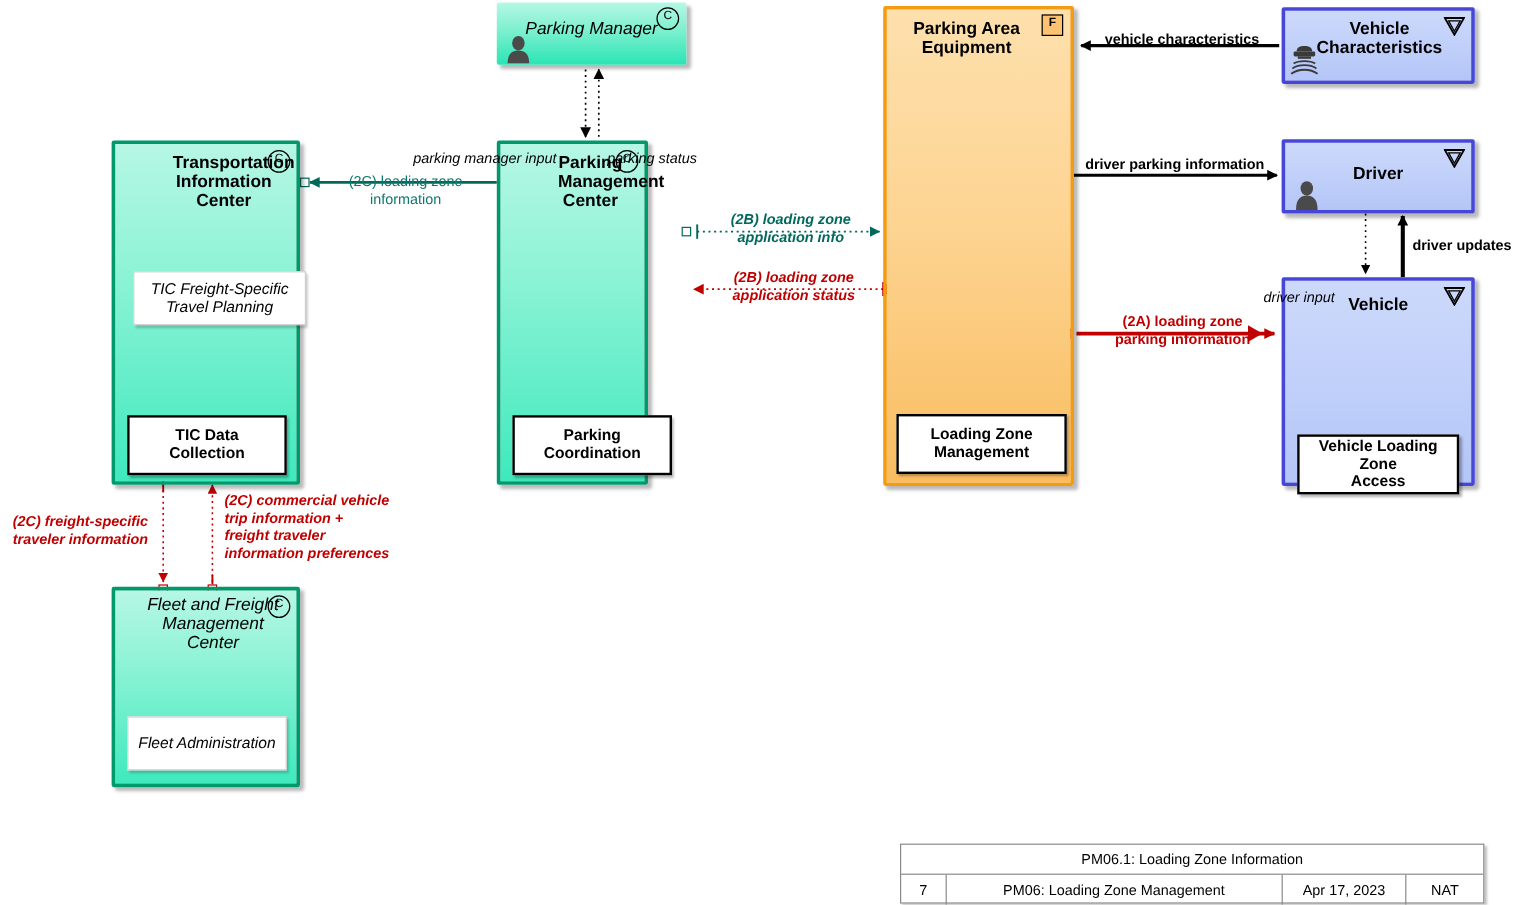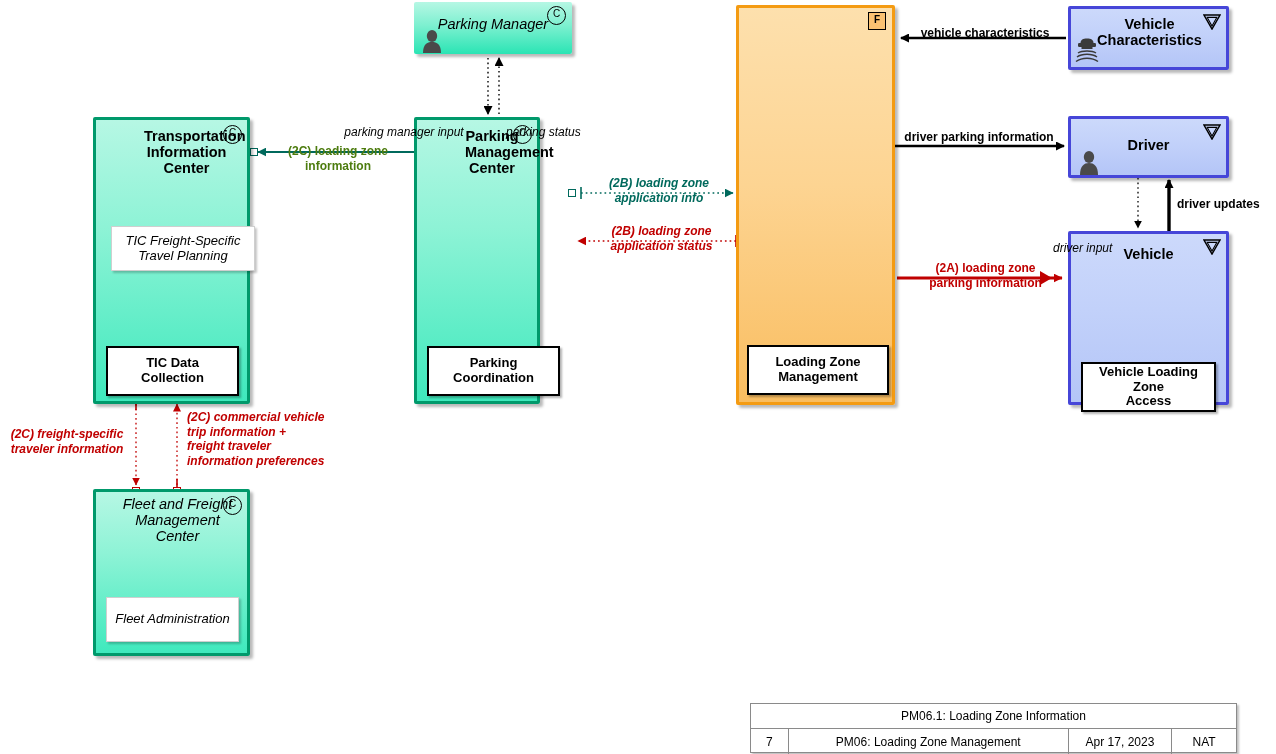--- a/index.html
+++ b/index.html
@@ -177,22 +177,22 @@
     font-weight: bold;
     font-style: normal;
   }
   .elabel.ital {
     color: #000;
     font-weight: normal;
     font-style: italic;
     margin-top: 44px;
   }
   .elabel.teal {
-    color: #4d7c0f;
-    font-weight: bold;
+    color: #0f766e;
+    font-weight: normal;
   }
   .elabel.teal-i {
     color: #00695c;
     font-weight: bold;
     font-style: italic;
   }
   .elabel.red {
     color: #c00000;
     font-weight: bold;
     font-style: italic;
@@ -367,20 +367,22 @@
   </div>
 
   <div class="node n-center italic-title" style="left:93px; top:489px; width:157px; height:167px;">
     <div class="title" style="white-space:pre-line; top:4px; padding:0 10px;margin-left:12px;">Fleet and Freight
 Management Center</div>
     <div class="badge-c" style="right:5px; top:4px;">C</div>
     <div class="subbox light" style="left:10px; top:105px; width:133px; height:45px;">Fleet Administration</div>
   </div>
 
   <div class="node n-field" style="left:736px; top:5px; width:159px; height:400px;">
+    <div class="title" style="white-space:pre-line; padding:0 26px 0 6px;">Parking Area
+Equipment</div>
     <div class="badge-f" style="right:6px; top:4px;">F</div>
     <div class="subbox strong" style="left:8px; top:337px; width:142px; height:50px; white-space:pre-line;">Loading Zone
 Management</div>
   </div>
 
   <div class="node n-vehicle" style="left:1068px; top:6px; width:161px; height:64px;">
     <div class="title" style="white-space:pre-line; top:7px; padding:0 20px 0 22px;">Vehicle
 Characteristics</div>
     <svg class="badge-v" style="right:5px; top:5px;" viewBox="0 0 18 16">
       <path d="M1,1 L17,1 L9,15 z" fill="none" stroke="#000" stroke-width="1.5"></path>

